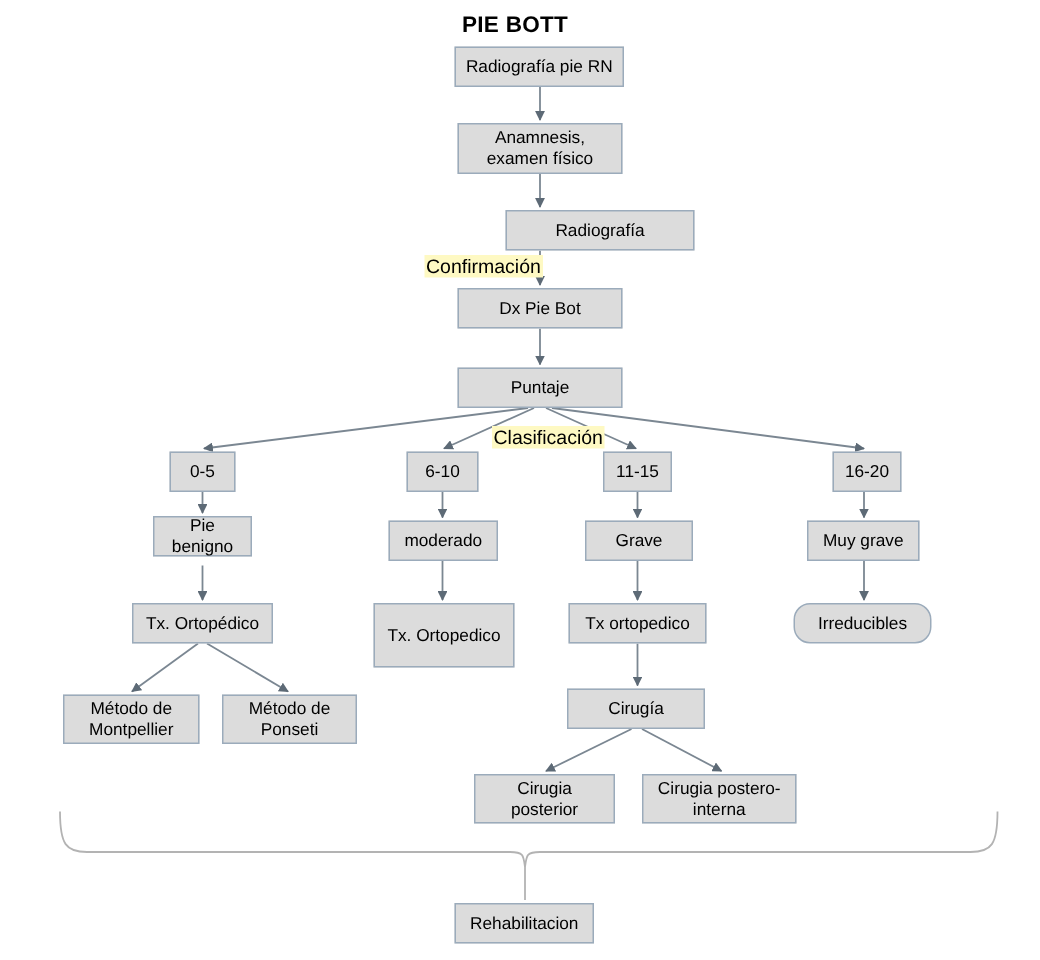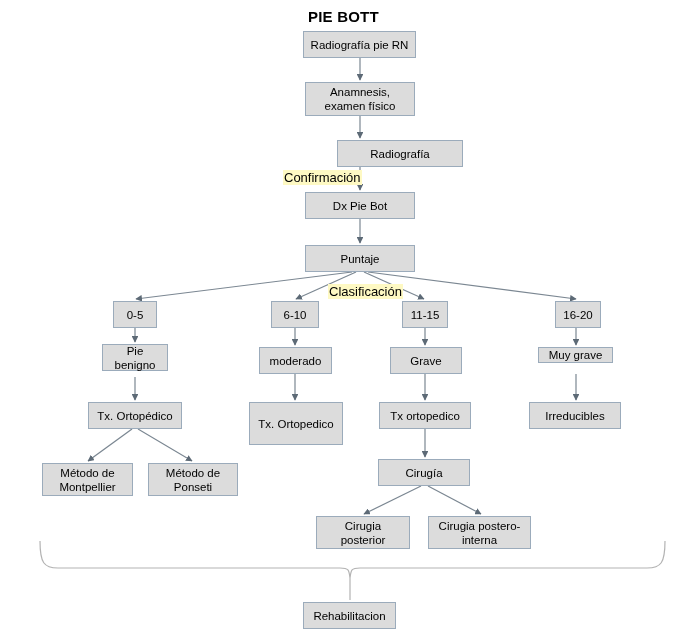--- a/index.html
+++ b/index.html
@@ -136,29 +136,29 @@
 
   <div class="node" style="left:555px; top:301px; width:46px; height:27px;">16-20</div>
 
   <div class="node" style="left:102px; top:344px; width:66px; height:27px;">Pie
 benigno</div>
 
   <div class="node" style="left:259px; top:347px; width:73px; height:27px;">moderado</div>
 
   <div class="node" style="left:390px; top:347px; width:72px; height:27px;">Grave</div>
 
-  <div class="node" style="left:538px; top:347px; width:75px; height:16px;">Muy grave</div>
+  <div class="node" style="left:538px; top:347px; width:75px; height:27px;">Muy grave</div>
 
   <div class="node" style="left:88px; top:402px; width:94px; height:27px;">Tx. Ortopédico</div>
 
   <div class="node" style="left:249px; top:402px; width:94px; height:43px;">Tx. Ortopedico</div>
 
   <div class="node" style="left:379px; top:402px; width:92px; height:27px;">Tx ortopedico</div>
 
-  <div class="node" style="left:529px; top:402px; width:92px; height:27px;">Irreducibles</div>
+  <div class="node" style="left:529px; top:402px; width:92px; height:27px;border-radius:11px;">Irreducibles</div>
 
   <div class="node" style="left:42px; top:463px; width:91px; height:33px;">Método de
 Montpellier</div>
 
   <div class="node" style="left:148px; top:463px; width:90px; height:33px;">Método de
 Ponseti</div>
 
   <div class="node" style="left:378px; top:459px; width:92px; height:27px;">Cirugía</div>
 
   <div class="node" style="left:316px; top:516px; width:94px; height:33px;">Cirugia

